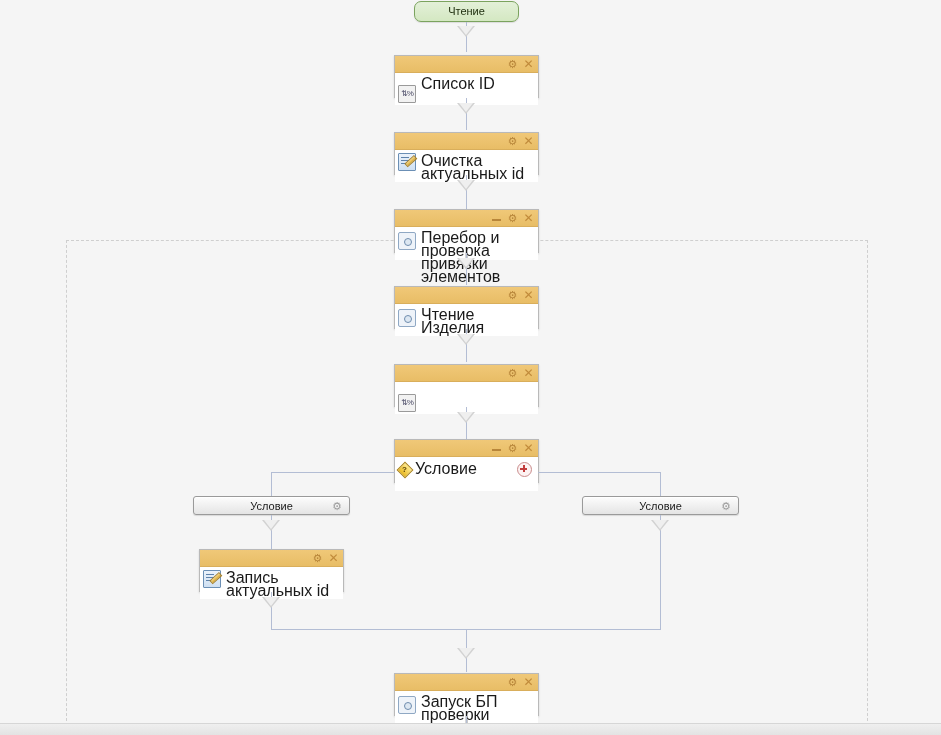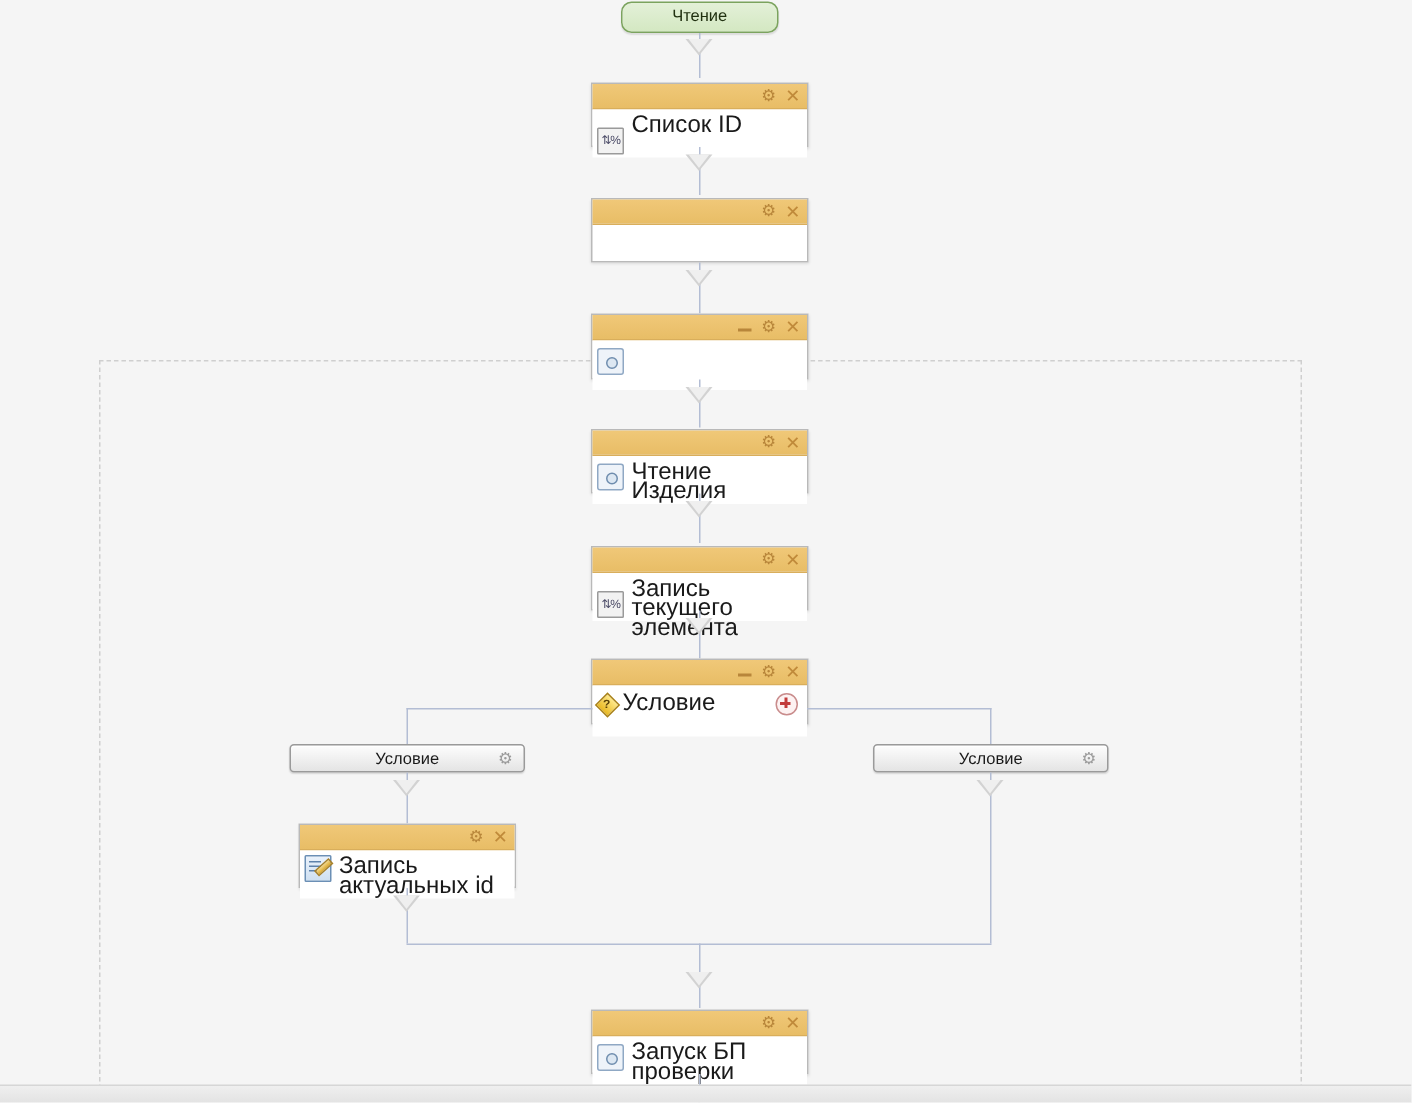--- a/index.html
+++ b/index.html
@@ -289,33 +289,39 @@
   </div>
 
   <div class="vline" style="left:466px;top:98px;height:32px;"></div>
   <div class="arrow" style="left:457px;top:103px;"></div>
 
   <div class="node" style="left:394px;top:132px;width:145px;height:43px;">
     <div class="node-header">
       <span class="hdr-icon ic-gear">⚙</span>
       <span class="hdr-icon ic-close">✕</span>
     </div>
+    <div class="node-body">
+      <span class="type-icon ti-edit" style="top:3px;"></span>
+      <div class="node-title">Очистка актуальных id</div>
+    </div>
   </div>
 
   <div class="vline" style="left:466px;top:175px;height:34px;"></div>
   <div class="arrow" style="left:457px;top:180px;"></div>
 
   <div class="node" style="left:394px;top:209px;width:145px;height:44px;">
     <div class="node-header">
       <span class="hdr-icon ic-min"></span>
       <span class="hdr-icon ic-gear">⚙</span>
       <span class="hdr-icon ic-close">✕</span>
     </div>
     <div class="node-body">
       <span class="type-icon ti-proc" style="top:5px;"></span>
+      <div class="node-title">Перебор и проверка
+привязки элементов</div>
     </div>
   </div>
 
   <div class="vline" style="left:466px;top:253px;height:32px;"></div>
   <div class="arrow" style="left:457px;top:258px;"></div>
 
   <div class="node" style="left:394px;top:286px;width:145px;height:43px;">
     <div class="node-header">
       <span class="hdr-icon ic-gear">⚙</span>
       <span class="hdr-icon ic-close">✕</span>
@@ -329,21 +335,20 @@
   <div class="vline" style="left:466px;top:329px;height:33px;"></div>
   <div class="arrow" style="left:457px;top:334px;"></div>
 
   <div class="node" style="left:394px;top:364px;width:145px;height:43px;">
     <div class="node-header">
       <span class="hdr-icon ic-gear">⚙</span>
       <span class="hdr-icon ic-close">✕</span>
     </div>
     <div class="node-body">
       <span class="type-icon ti-var" style="top:12px;">⇅%</span>
-      <div class="node-title">Запись текущего элемента</div>
     </div>
   </div>
 
   <div class="vline" style="left:466px;top:407px;height:32px;"></div>
   <div class="arrow" style="left:457px;top:412px;"></div>
 
   <div class="node" style="left:394px;top:439px;width:145px;height:44px;">
     <div class="node-header">
       <span class="hdr-icon ic-min"></span>
       <span class="hdr-icon ic-gear">⚙</span>

